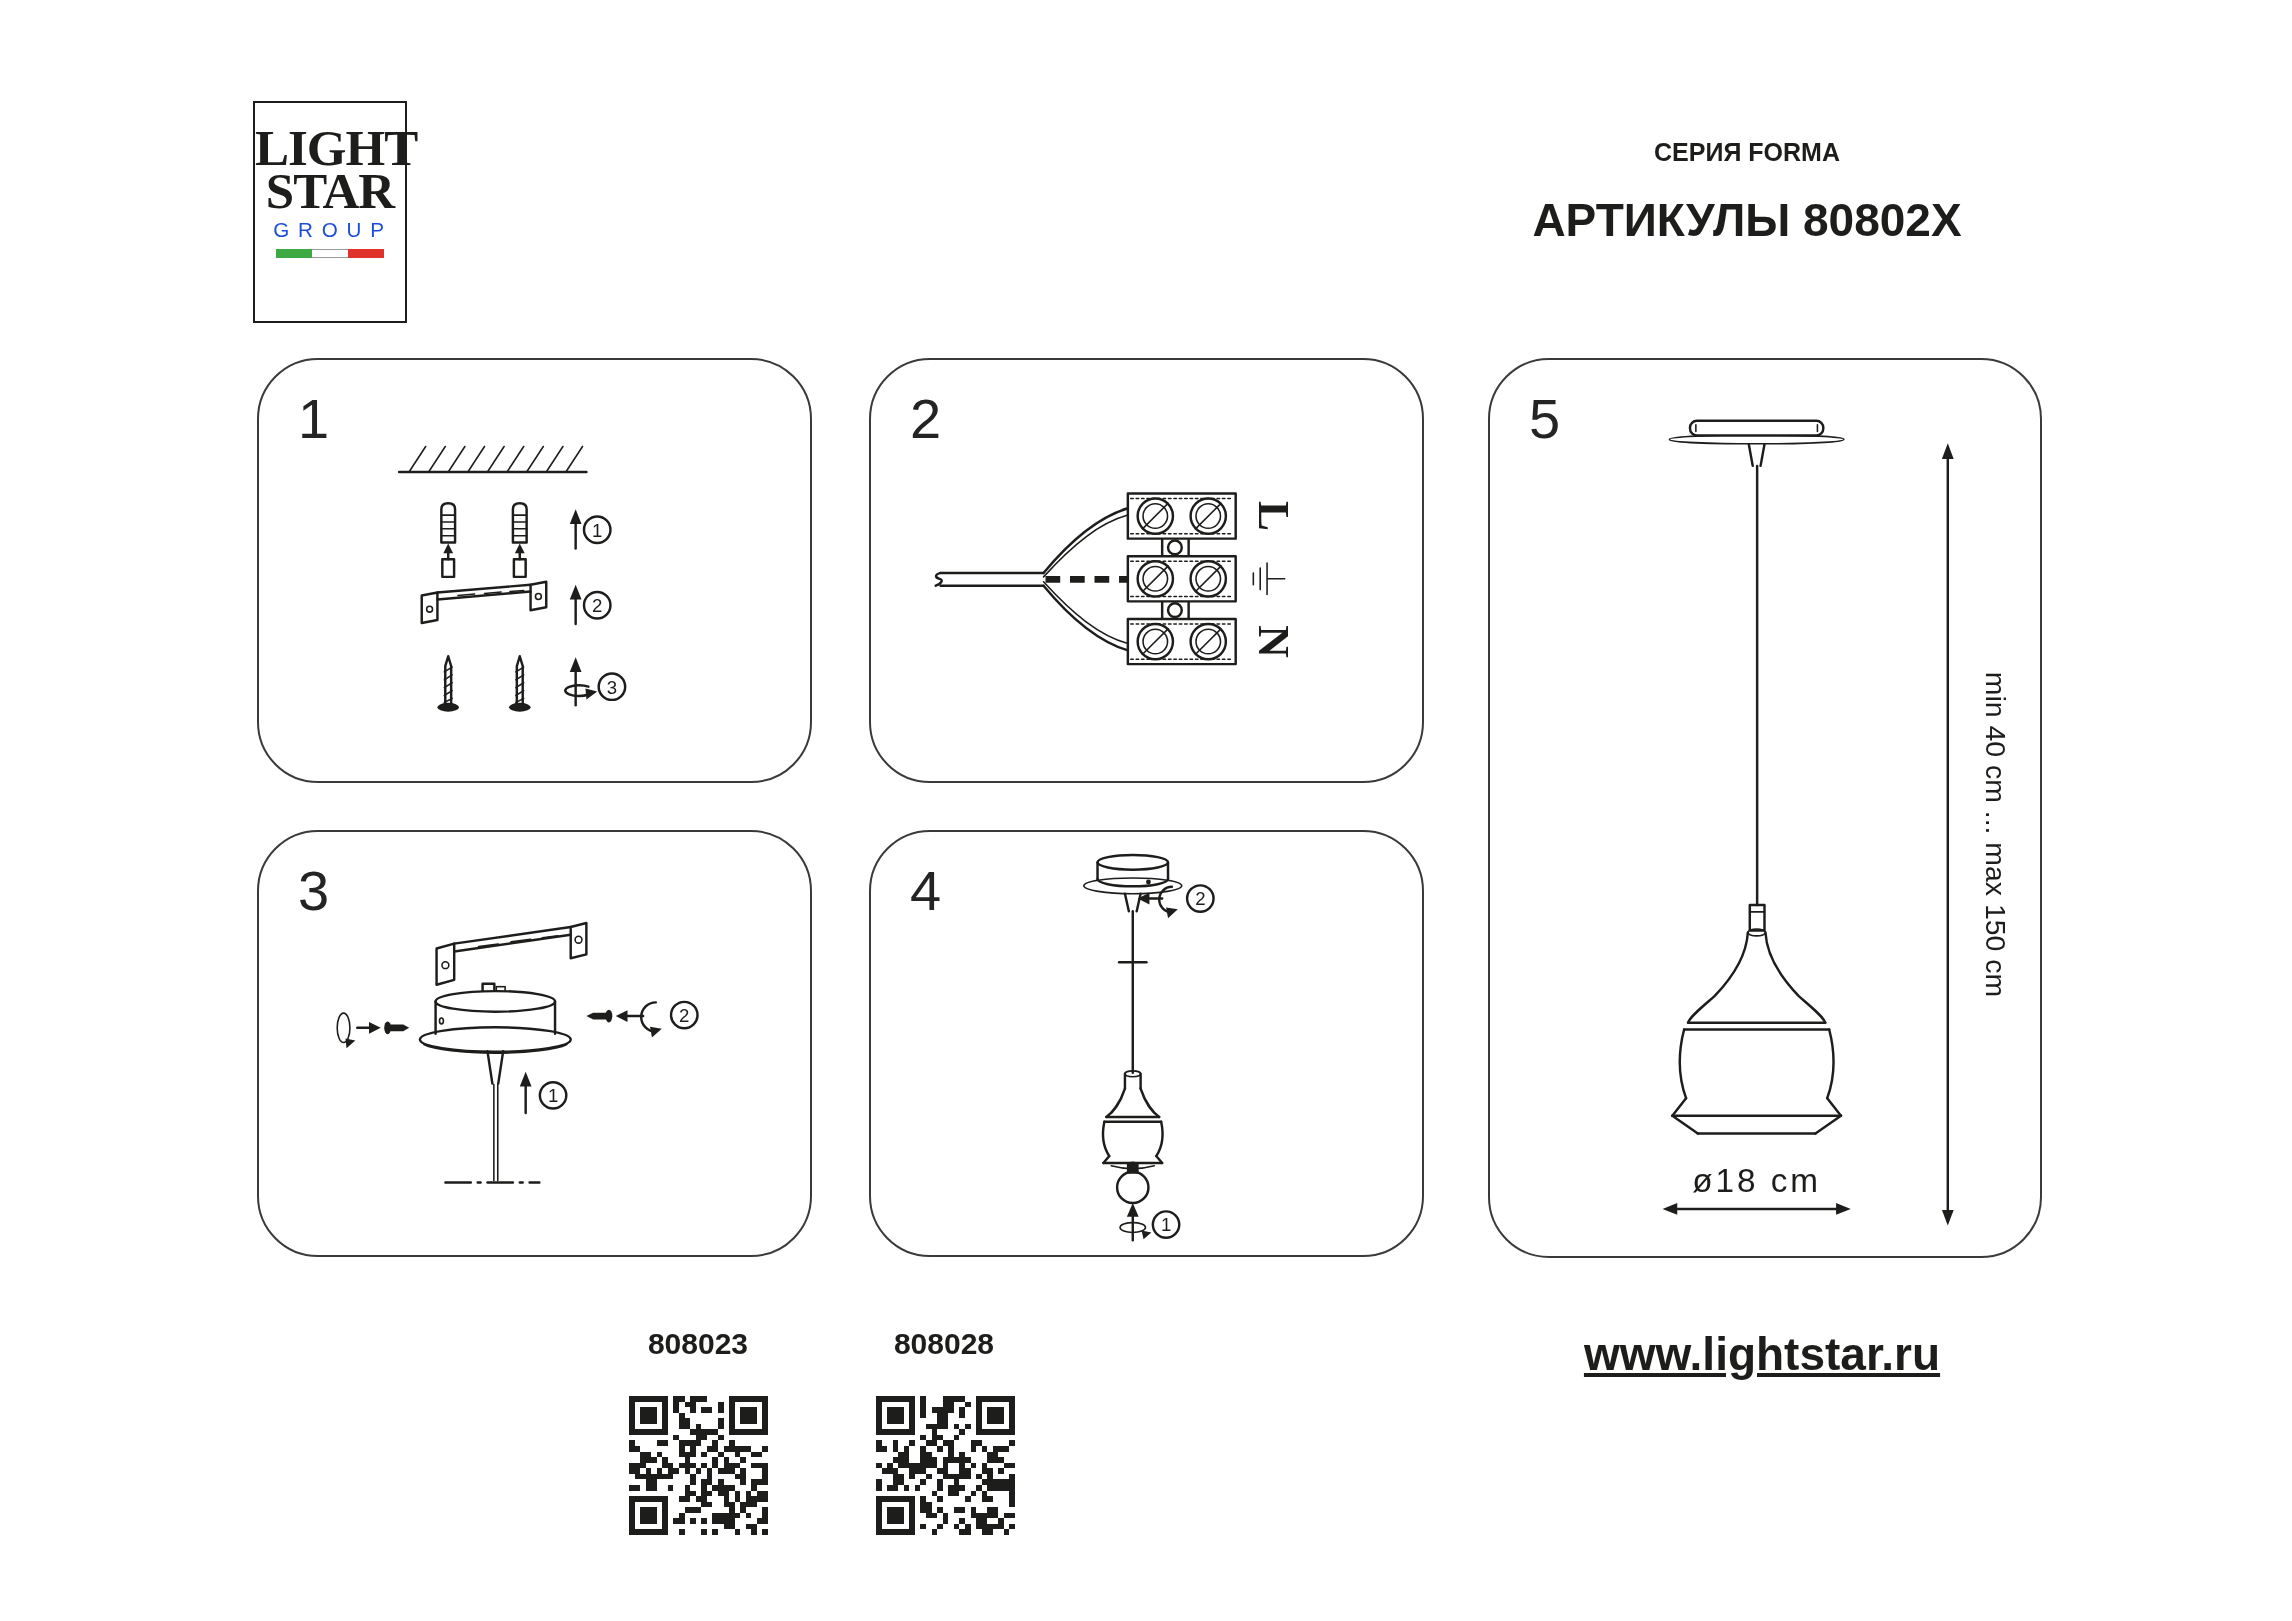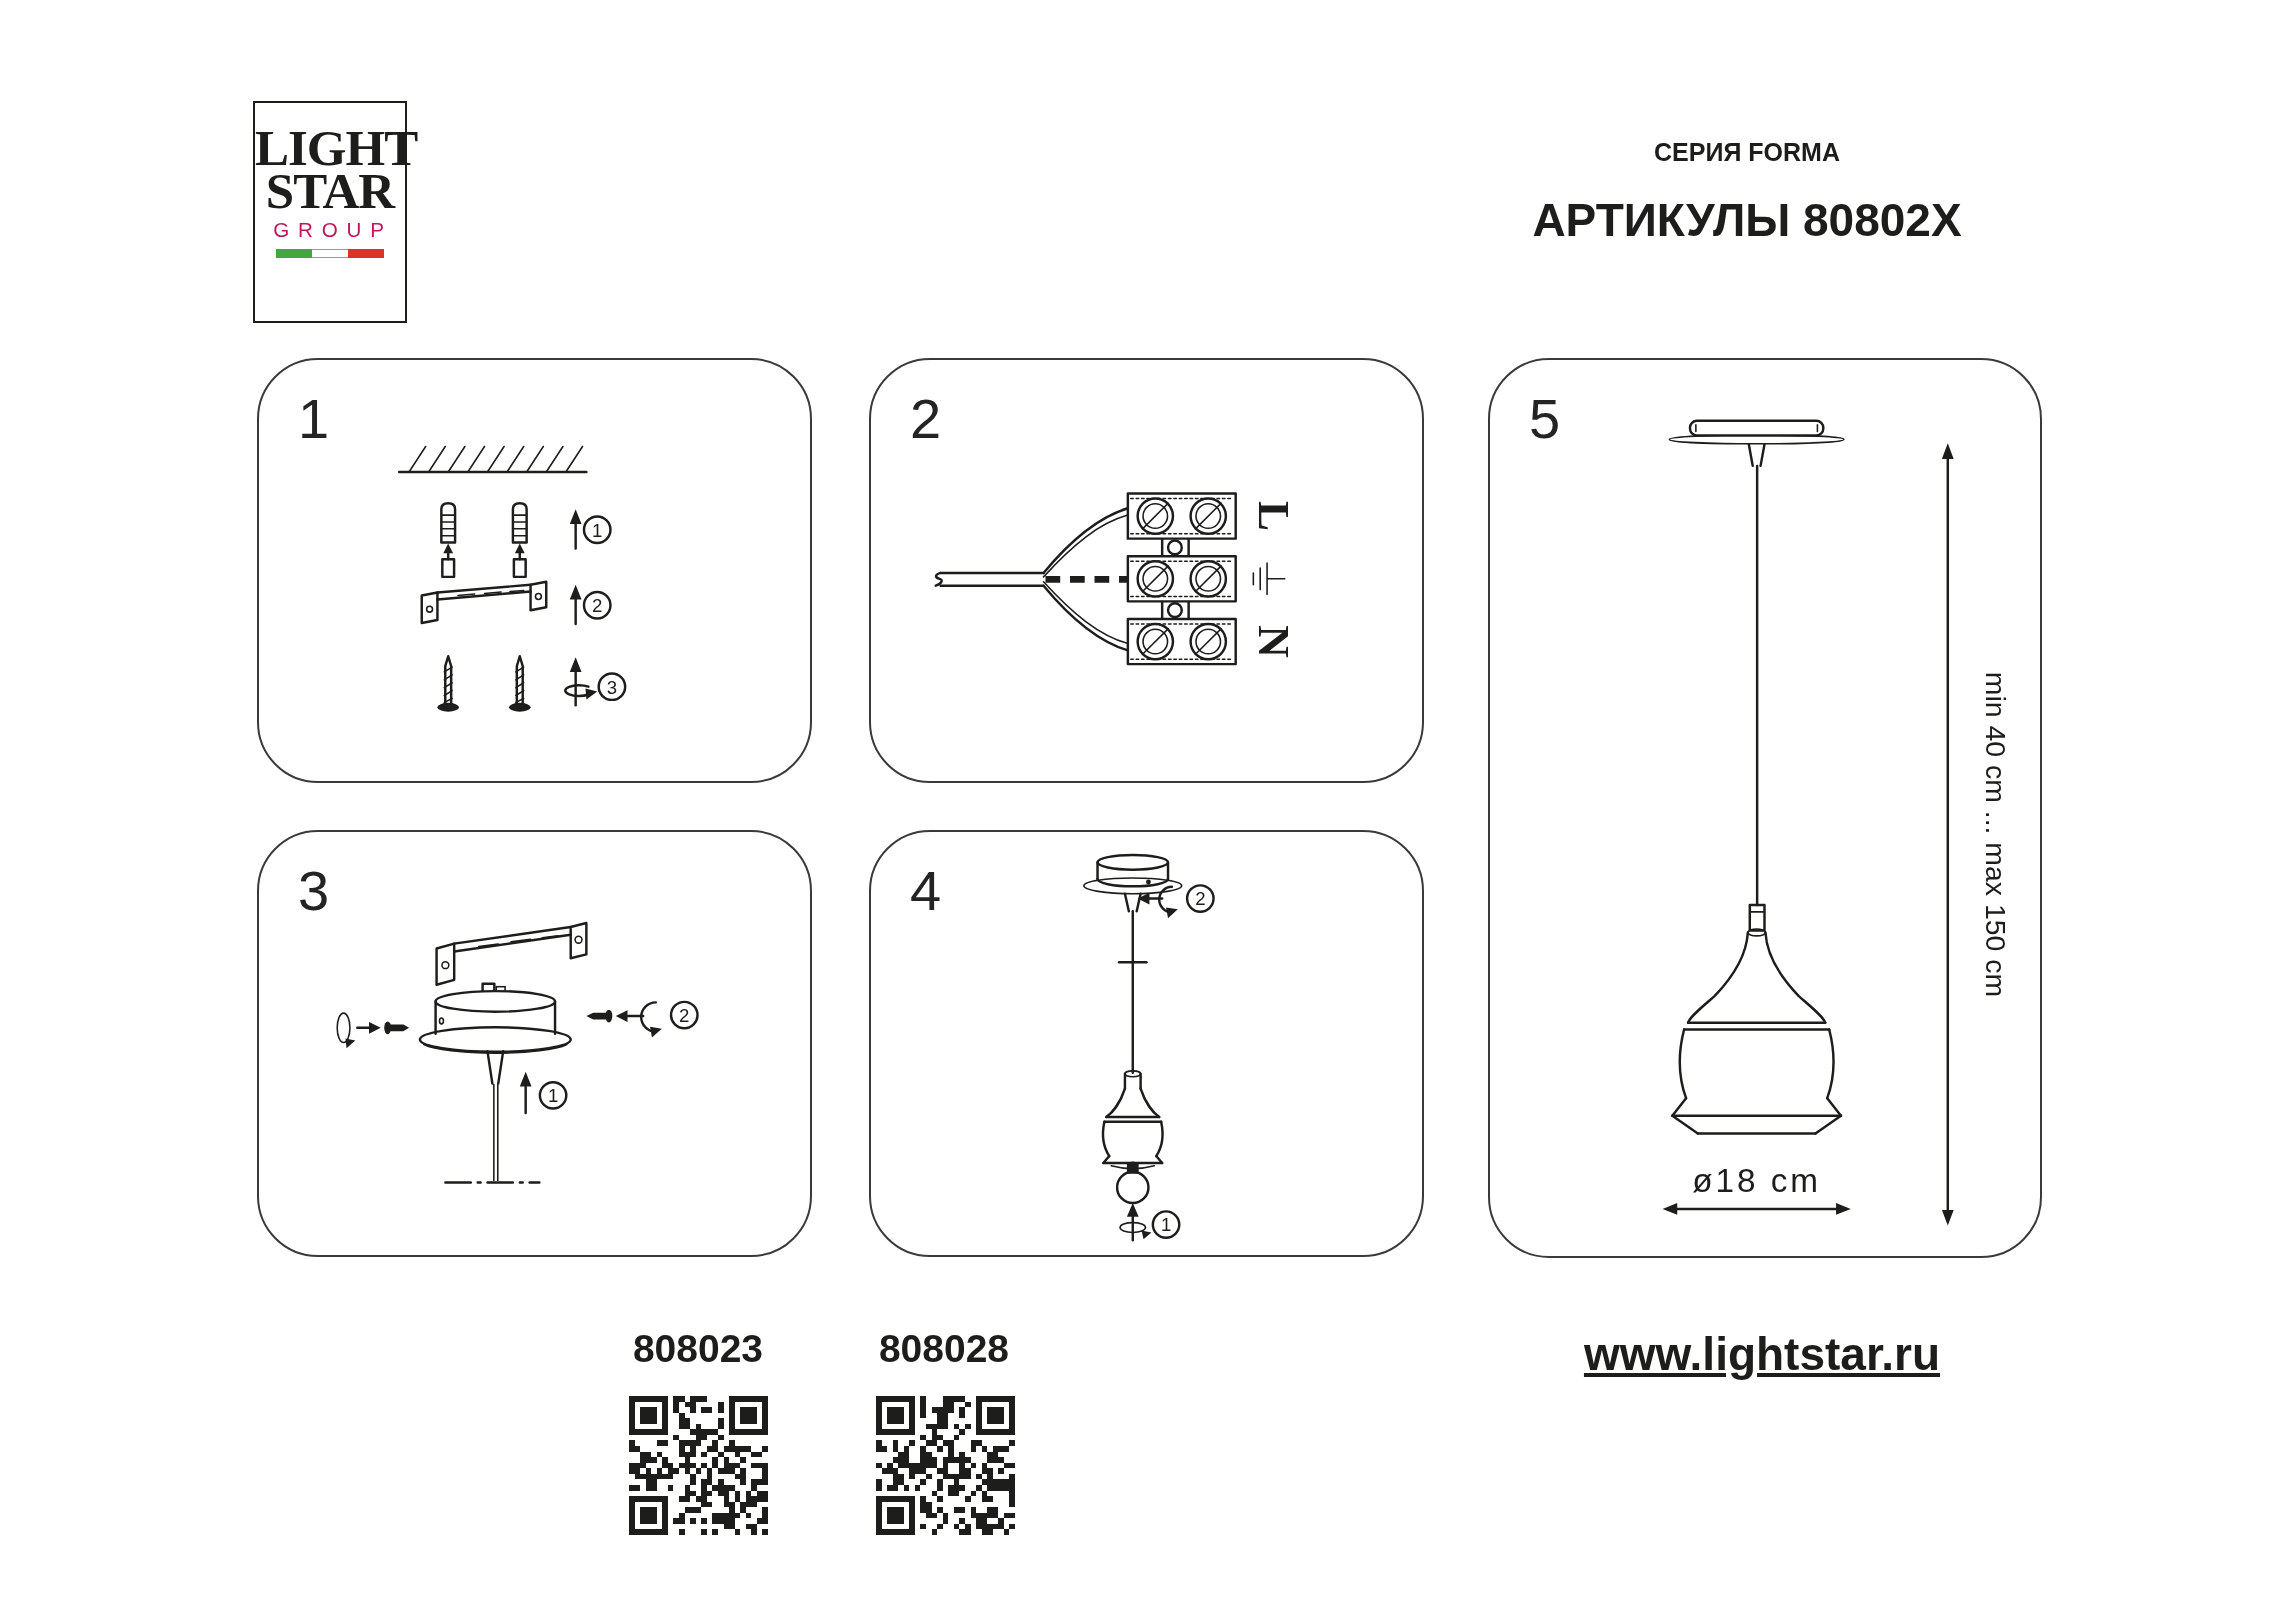--- a/index.html
+++ b/index.html
@@ -4,21 +4,21 @@
 <style>
   html,body{margin:0;padding:0;background:#fff;}
   #sheet{position:relative;width:2293px;height:1621px;background:#fff;overflow:hidden;
          font-family:"Liberation Sans",sans-serif;color:#1d1d1b;}
   
   .logo-box{position:absolute;left:253px;top:101px;width:154px;height:222px;
             border:2.5px solid #1d1d1b;box-sizing:border-box;text-align:center;}
   .logo-word{font-family:"Liberation Serif",serif;font-weight:700;font-size:51px;
              line-height:43px;letter-spacing:-1px;color:#1d1d1b;}
   .logo-word.w1{margin-top:23.5px;}
-  .logo-group{font-size:20.6px;letter-spacing:8.8px;margin-top:5.9px;margin-left:5.9px;color:#be185d;}
+  .logo-group{font-size:20.6px;letter-spacing:8.8px;margin-top:5.9px;margin-left:5.9px;color:#1d4ed8;}
   .flag{display:flex;width:108px;height:8.8px;margin:6.9px auto 0 auto;}
   .flag .fg{flex:1;}
   .flag .fw{flex:1;border-top:1.5px solid #9a9a9a;border-bottom:1.5px solid #9a9a9a;background:#fff;box-sizing:border-box;}
   .title-block{position:absolute;left:412px;top:133px;width:833px;text-align:center;
                font-weight:700;font-size:45px;line-height:60px;letter-spacing:1px;}
   .series-block{position:absolute;left:1502px;top:0px;width:490px;text-align:center;}
   .series-line{position:absolute;left:0;top:138px;width:490px;font-weight:700;font-size:25px;}
   .articles-line{position:absolute;left:0;top:193px;width:490px;font-weight:700;font-size:46px;}
   
   .panel{position:absolute;border:2.9px solid #3a3a3a;border-radius:61px;box-sizing:border-box;background:#fff;}
@@ -32,21 +32,21 @@
   
   .s{stroke:#1d1d1b;stroke-width:2.5;fill:none;stroke-linecap:round;stroke-linejoin:round;}
   .st{stroke:#1d1d1b;stroke-width:1.6;fill:none;stroke-linecap:round;}
   .f{fill:#1d1d1b;stroke:none;}
   .w{fill:#fff;}
   .badge-t{font:400 19px "Liberation Sans",sans-serif;fill:#1d1d1b;}
   .seriflbl{font:700 46px "Liberation Serif",serif;fill:#1d1d1b;}
   .dim{font:400 29px "Liberation Sans",sans-serif;fill:#1d1d1b;}
   .dia{font:400 34px "Liberation Sans",sans-serif;fill:#1d1d1b;letter-spacing:3px;}
   
-  .art-num{position:absolute;top:1327px;width:196px;text-align:center;font-weight:700;font-size:39px;}
+  .art-num{position:absolute;top:1327px;width:196px;text-align:center;font-weight:700;font-size:30px;}
   #art1{left:600px;} #art2{left:846px;}
   .qr{position:absolute;top:1396px;width:139px;height:139px;}
   #qr1{left:629px;} #qr2{left:876px;}
   .website{position:absolute;left:1566px;top:1327px;width:392px;text-align:center;
            font-weight:700;font-size:46px;text-decoration:underline;}
 </style>
 </head>
 <body>
 
 <div id="sheet">

